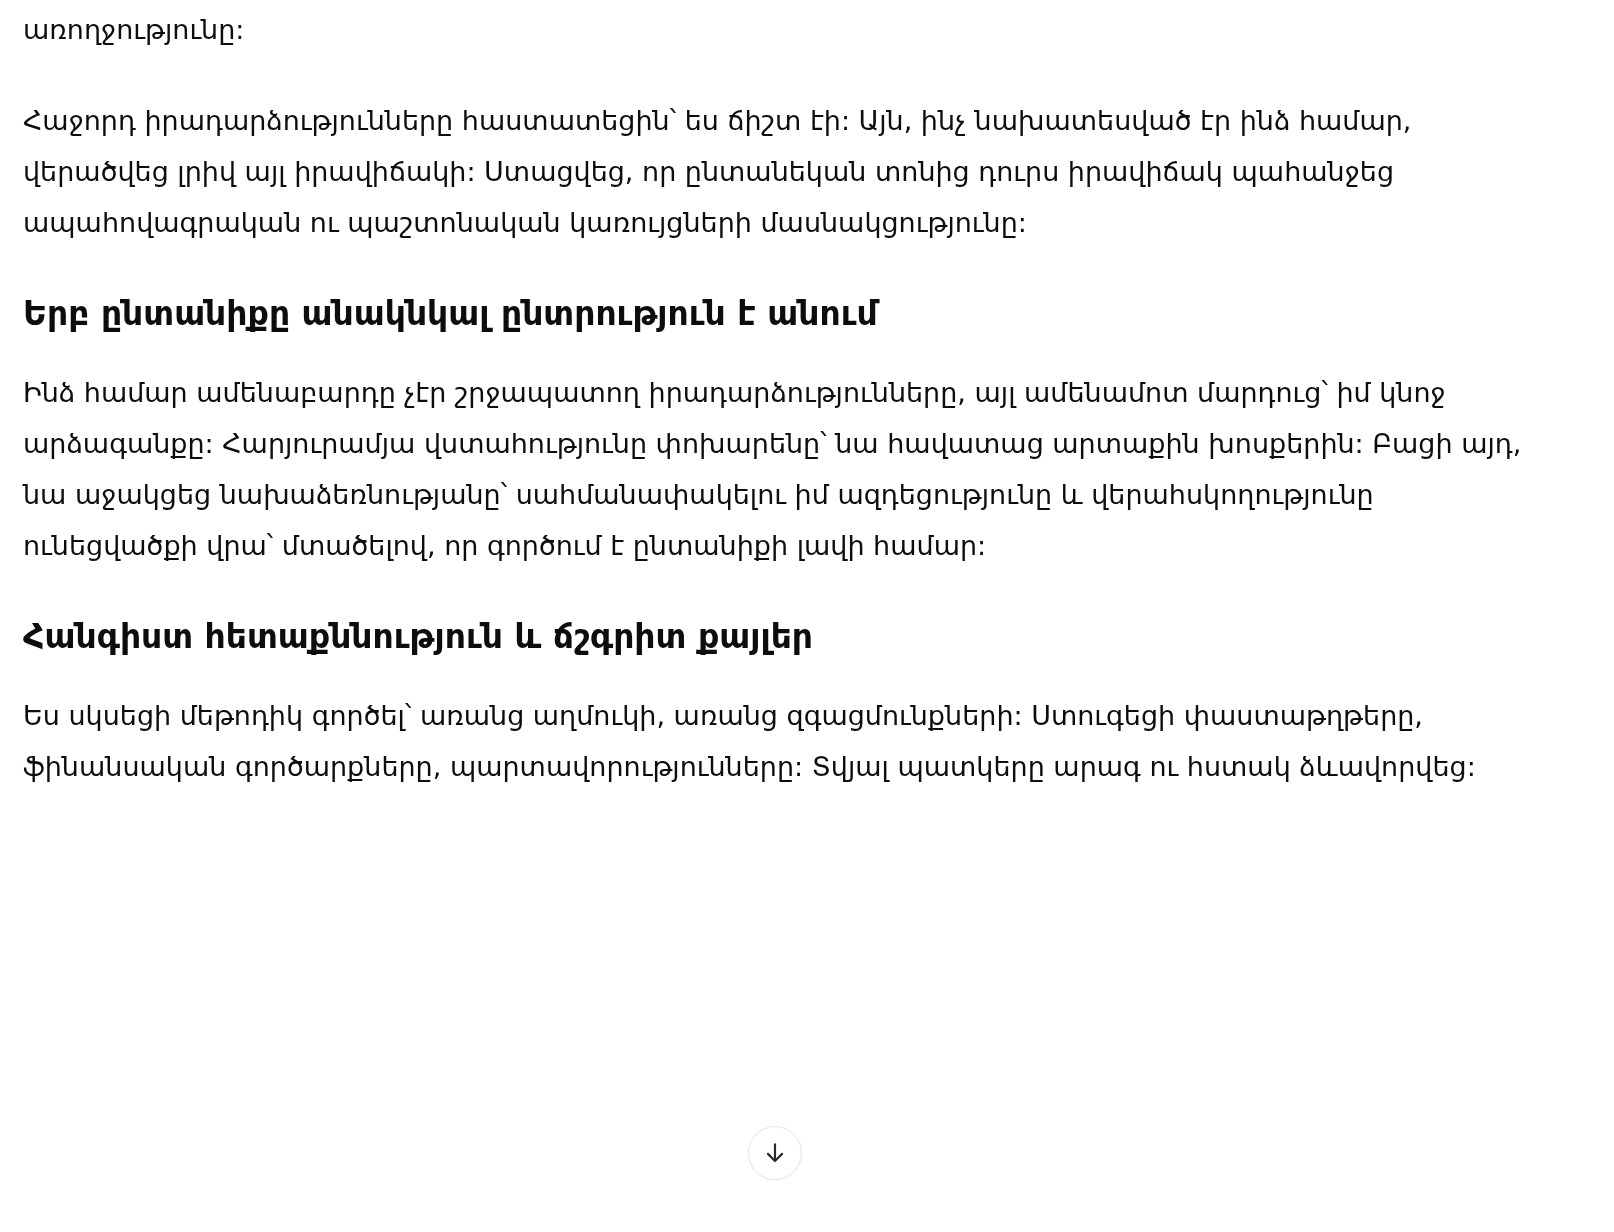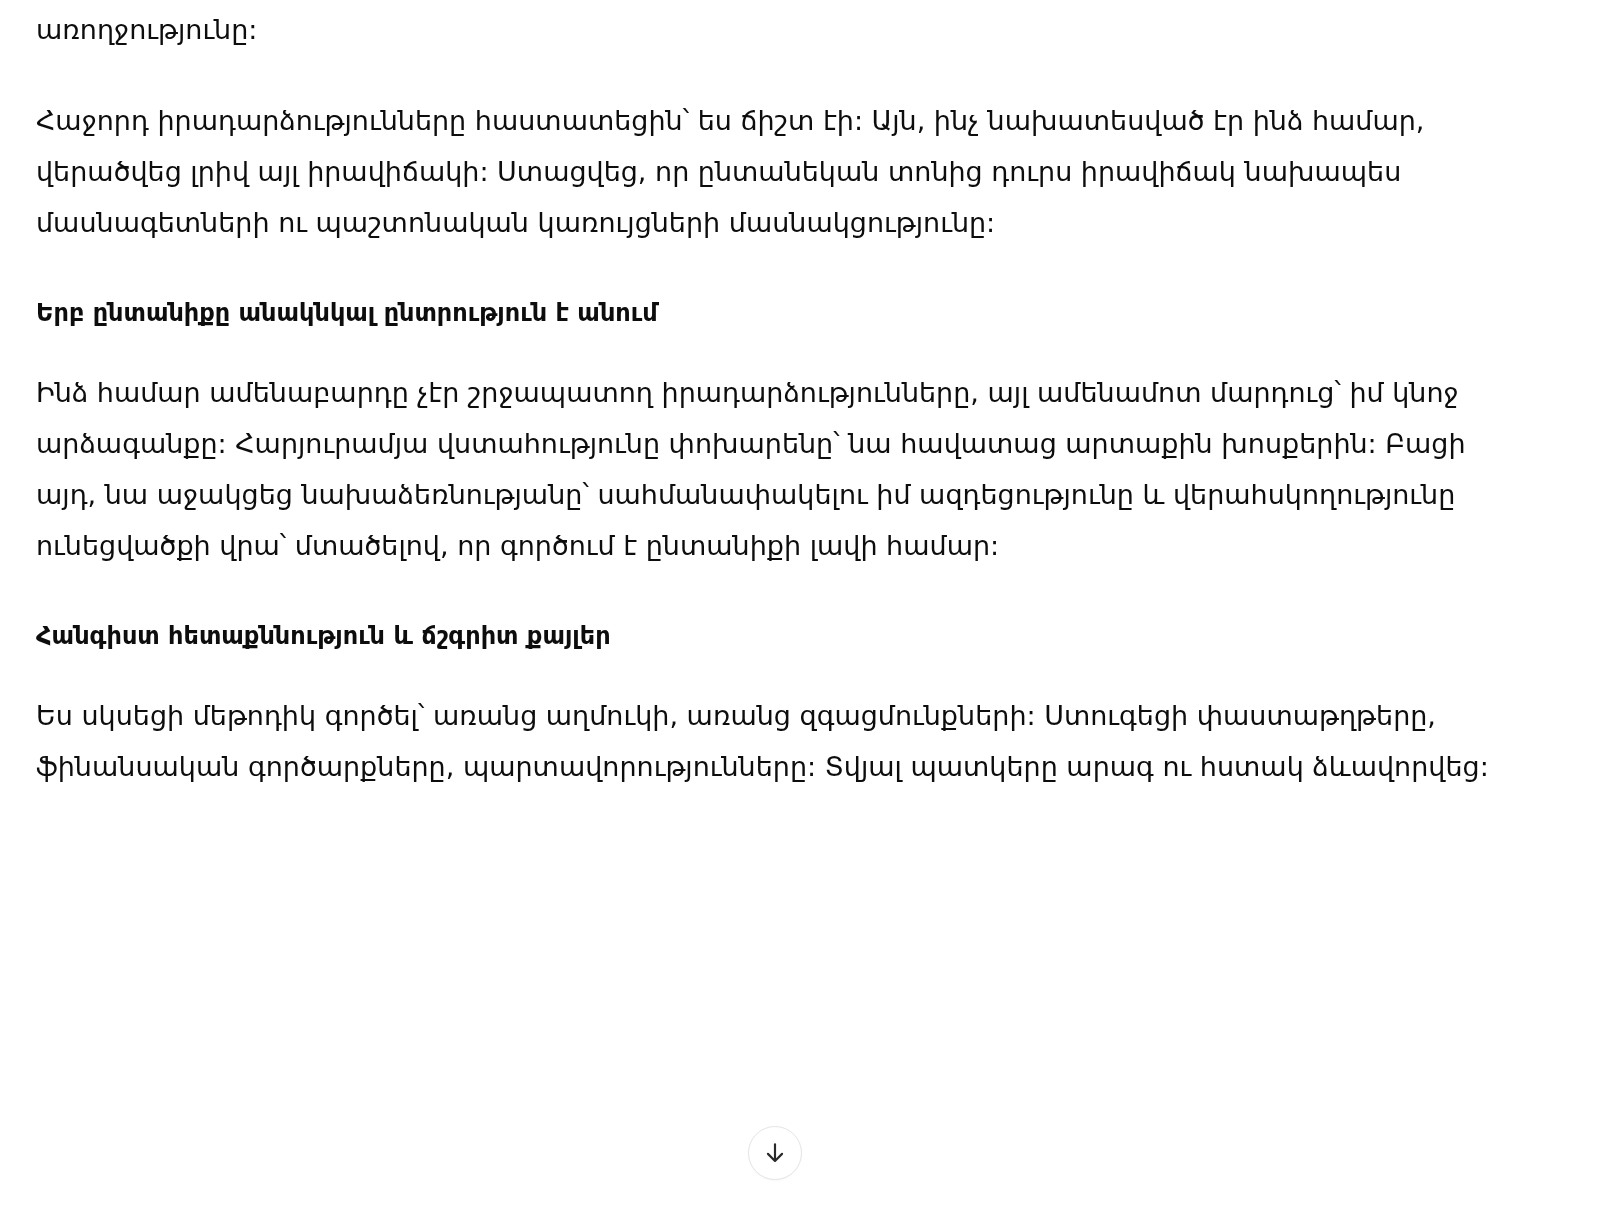--- a/index.html
+++ b/index.html
@@ -9,31 +9,31 @@
     overflow: hidden;
     position: relative;
     background: #ffffff;
     color: #0d0d0d;
     font-family: "DejaVu Sans", "Liberation Sans", sans-serif;
     box-sizing: border-box;
   }
   .doc {
     position: absolute;
     top: 4px;
-    left: 36px;
+    left: 23px;
     right: 92px;
     font-size: 27px;
     line-height: 51px;
     letter-spacing: 0;
   }
   .doc p {
     margin: 0 0 40px 0;
   }
   .doc h3 {
-    font-size: 24px;
+    font-size: 33px;
     line-height: 51px;
     font-weight: 700;
     margin: 40px 0 28px 0;
   }
   .doc ul {
     margin: 0;
     padding: 0 0 0 62px;
   }
   .doc li {
     margin: 0 0 8px 0;
@@ -60,21 +60,21 @@
     width: 26px;
     height: 26px;
     display: block;
   }
 </style>
 </head>
 <body>
 
 <article class="doc">
   <p>առողջությունը:</p>
-  <p>Հաջորդ իրադարձությունները հաստատեցին՝ ես ճիշտ էի: Այն, ինչ նախատեսված էր ինձ համար, վերածվեց լրիվ այլ իրավիճակի: Ստացվեց, որ ընտանեկան տոնից դուրս իրավիճակ նախապես մասնագետների ու պաշտոնական կառույցների մասնակցությունը:</p>
+  <p>Հաջորդ իրադարձությունները հաստատեցին՝ ես ճիշտ էի: Այն, ինչ նախատեսված էր ինձ համար, վերածվեց լրիվ այլ իրավիճակի: Ստացվեց, որ ընտանեկան տոնից դուրս իրավիճակ պահանջեց ապահովագրական ու պաշտոնական կառույցների մասնակցությունը:</p>
   <h3>Երբ ընտանիքը անակնկալ ընտրություն է անում</h3>
   <p>Ինձ համար ամենաբարդը չէր շրջապատող իրադարձությունները, այլ ամենամոտ մարդուց՝ իմ կնոջ արձագանքը: Հարյուրամյա վստահությունը փոխարենը՝ նա հավատաց արտաքին խոսքերին: Բացի այդ, նա աջակցեց նախաձեռնությանը՝ սահմանափակելու իմ ազդեցությունը և վերահսկողությունը ունեցվածքի վրա՝ մտածելով, որ գործում է ընտանիքի լավի համար:</p>
   <h3>Հանգիստ հետաքննություն և ճշգրիտ քայլեր</h3>
   <p>Ես սկսեցի մեթոդիկ գործել՝ առանց աղմուկի, առանց զգացմունքների: Ստուգեցի փաստաթղթերը, ֆինանսական գործարքները, պարտավորությունները: Տվյալ պատկերը արագ ու հստակ ձևավորվեց:</p>
 </article>
 
 <button class="scroll-btn">
   <span style="display:flex;">
     <svg viewBox="0 0 24 24" fill="none" xmlns="http://www.w3.org/2000/svg">
       <path d="M12 4 L12 19 M5.5 12.8 L12 19.3 L18.5 12.8" stroke="#2a2a2a" stroke-width="2" stroke-linecap="round" stroke-linejoin="round"></path>

